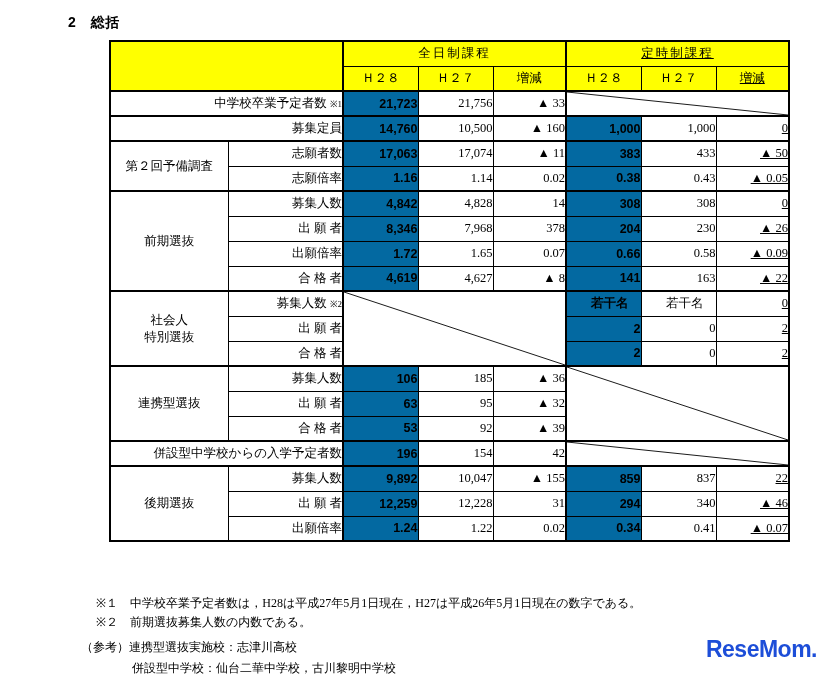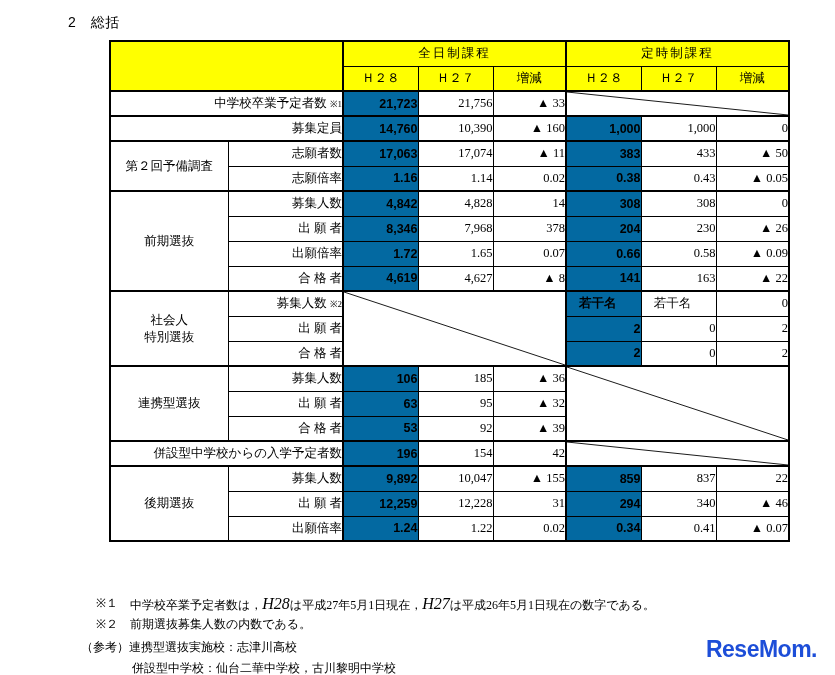--- a/index.html
+++ b/index.html
@@ -10,21 +10,21 @@
     font-family: "Liberation Serif", "DejaVu Serif", serif;
     color: #000;
     overflow: hidden;
   }
   #page { position: relative; width: 835px; height: 675px; }
 
   
   #title {
     position: absolute; left: 68px; top: 14px;
     font-family: "Liberation Sans", sans-serif;
-    font-weight: normal; font-size: 14px; letter-spacing: .5px;
+    font-weight: bold; font-size: 14px; letter-spacing: .5px;
     white-space: pre;
   }
 
   
   #tbl-wrap { position: absolute; left: 85px; top: 40px; width: 821px; margin-left: 24px; }
   table.main {
     border-collapse: collapse;
     width: 681px;
     table-layout: fixed;
   }
@@ -52,40 +52,40 @@
   .yellow.sp { letter-spacing: 2px; }
 
   .lbl { text-align: right; font-size: 12.5px; white-space: nowrap; }
   .lbl small { font-size: 9px; letter-spacing: 0; }
 
   .num  { text-align: right; padding-right: 7px; font-size: 13px;
           font-family: "Liberation Sans", sans-serif; }
   .num.h28 { background: #0369a1; font-weight: bold; }
   .num.h27 { font-family: "Liberation Serif", serif; }
   .num.dif { font-family: "Liberation Serif", serif; }
-  .num.cjk { font-family: "Liberation Sans", sans-serif; text-align: center; padding-right:12px; }
+  .num.cjk { font-family: "Liberation Sans", sans-serif; text-align: right; padding-right:12px; }
 
   .thick-t { border-top: 2px solid #000 !important; }
   .thick-b { border-bottom: 2px solid #000 !important; }
   .thick-l { border-left: 2px solid #000 !important; }
-  .thick-r { border-right: 2px solid #000 !important; }
+  .thick-r { border-right: 2px solid #000 !important; text-decoration: underline; }
 
   .vmid { vertical-align: middle; text-align: center; }
 
   
   .diag { position: relative; overflow: hidden; padding: 0; }
   .diag svg { position: absolute; inset: 0; width: 100%; height: 100%; display: block; }
 
   
   #notes { position: absolute; left: 96px; top: 594px; width: 700px;
            font-size: 12px; line-height: 19px; }
   .note-row { display: flex; white-space: nowrap; }
   .note-mark { width: 34px; flex: 0 0 34px; }
   .note-body { }
-  .note-body .sm { font-size: 16px; font-style: italic; }
+  .note-body .sm { font-size: 12px; }
   #ref { position: absolute; left: 81px; top: 637px; font-size: 12px;
          line-height: 21px; font-family: "Liberation Sans", sans-serif;
          white-space: nowrap; }
   #ref .ind { padding-left: 51px; display: block; }
 
   
   #watermark { position: absolute; right: 18px; bottom: 12px;
                font-family: "Liberation Sans", sans-serif;
                font-weight: bold; font-size: 23px; color: #1d4ed8;
                letter-spacing: -0.5px; }
@@ -134,21 +134,21 @@
         <td class="diag thick-t thick-l thick-r" colspan="3">
           <svg viewBox="0 0 100 100" preserveAspectRatio="none">
                 <line x1="0" y1="0" x2="100" y2="100" stroke="#000" stroke-width="0.9" vector-effect="non-scaling-stroke"></line>
               </svg>
         </td>
       </tr>
 
       <tr>
         <td class="lbl thick-t thick-l" colspan="2">募集定員</td>
         <td class="num h28 thick-t thick-l">14,760</td>
-        <td class="num h27 thick-t">10,390</td>
+        <td class="num h27 thick-t">10,500</td>
         <td class="num dif thick-t">▲ 160</td>
         <td class="num h28 thick-t thick-l">1,000</td>
         <td class="num h27 thick-t">1,000</td>
         <td class="num dif thick-t thick-r">0</td>
       </tr>
 
       <tr>
         <td class="lbl vmid thick-t thick-l" rowspan="2">第２回予備調査</td>
         <td class="lbl thick-t">志願者数</td>
         <td class="num h28 thick-t thick-l">17,063</td>

